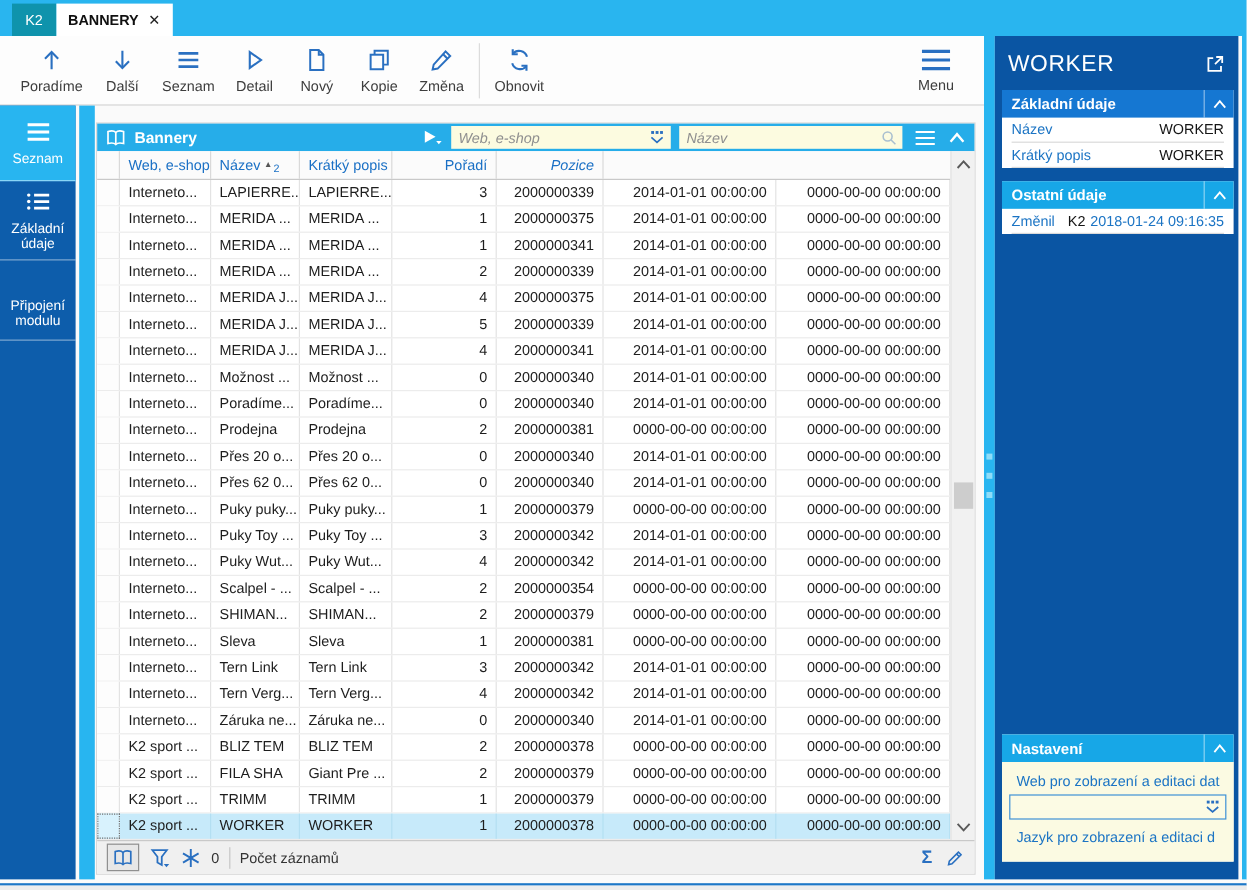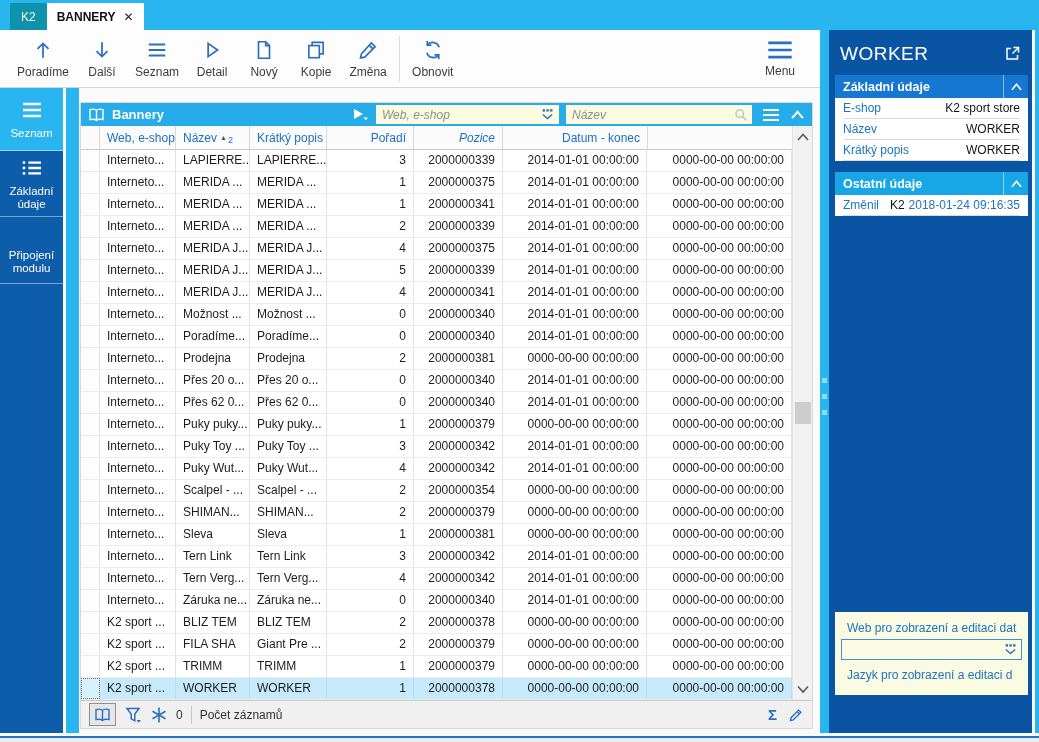--- a/index.html
+++ b/index.html
@@ -320,23 +320,20 @@
         </div>
         <div class="hcell left" style="width: 77px;">
           <span>Krátký popis</span>
         </div>
         <div class="hcell right" style="width: 87px; justify-content: flex-end;">
           <span>Pořadí</span>
         </div>
         <div class="hcell right" style="width: 89px; font-style: italic;">
           <span>Pozice</span>
         </div>
-        <div class="hcell right" style="width: 145px;">
-          <span>Datum - konec</span>
-        </div>
       </div>
     <div class="grid-body" id="grid-body">
         <div class="trow">
           <div class="gcell"></div>
           <div class="tcell left" style="width: 76px;">Interneto...</div>
           <div class="tcell left" style="width: 74px;">LAPIERRE...</div>
           <div class="tcell left" style="width: 77px;">LAPIERRE...</div>
           <div class="tcell right" style="width: 87px;">3</div>
           <div class="tcell right" style="width: 89px;">2000000339</div>
           <div class="tcell right" style="width: 144px;">2014-01-01 00:00:00</div>
@@ -654,24 +651,20 @@
         <span>Základní údaje</span>
         <span class="chev">
             <span class="icn">
               <svg viewBox="0 0 14 11" fill="none" stroke="currentColor" stroke-width="1.7">
                 <path d="M2 8.5 L7 2.5 L12 8.5"></path>
               </svg>
             </span>
           </span>
       </div>
       <div class="frow">
-        <span class="fl">E-shop</span>
-        <span class="fv">K2 sport store</span>
-      </div>
-      <div class="frow">
         <span class="fl">Název</span>
         <span class="fv">WORKER</span>
       </div>
       <div class="frow">
         <span class="fl">Krátký popis</span>
         <span class="fv">WORKER</span>
       </div>
     </div>
 
     <div class="card card2">
@@ -685,20 +678,30 @@
             </span>
           </span>
       </div>
       <div class="frow">
         <span class="fl">Změnil</span>
         <span class="fv"><span class="u">K2</span><span class="t">2018-01-24 09:16:35</span></span>
       </div>
     </div>
 
     <div class="card3">
+      <div class="card-h light">
+        <span>Nastavení</span>
+        <span class="chev">
+            <span class="icn">
+              <svg viewBox="0 0 14 11" fill="none" stroke="currentColor" stroke-width="1.7">
+                <path d="M2 8.5 L7 2.5 L12 8.5"></path>
+              </svg>
+            </span>
+          </span>
+      </div>
       <div class="c3body">
         <div class="c3label">Web pro zobrazení a editaci dat</div>
         <div class="combo">
           <input readonly="" value="" style="">
           <span class="icn">
               <svg viewBox="0 0 17 14" fill="none" stroke="currentColor" stroke-width="1.6">
                 <g fill="currentColor" stroke="none">
                   <rect x="3" y="1" width="2.7" height="2.7"></rect>
                   <rect x="7.2" y="1" width="2.7" height="2.7"></rect>
                   <rect x="11.4" y="1" width="2.7" height="2.7"></rect>

